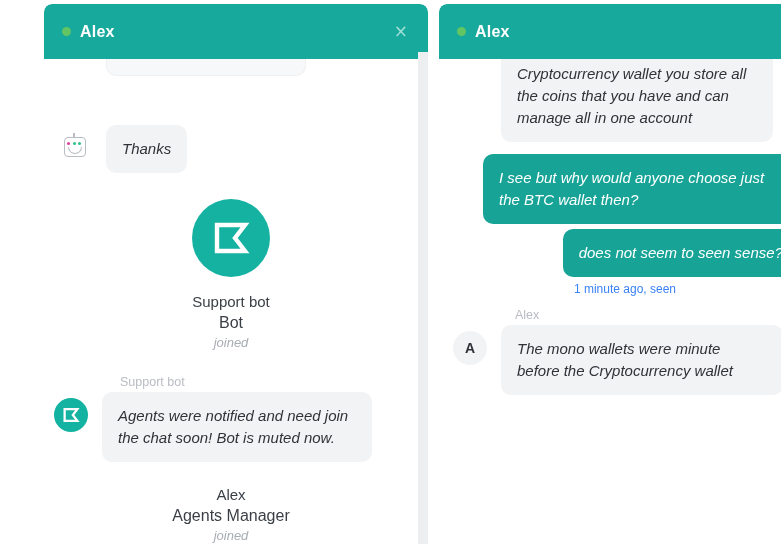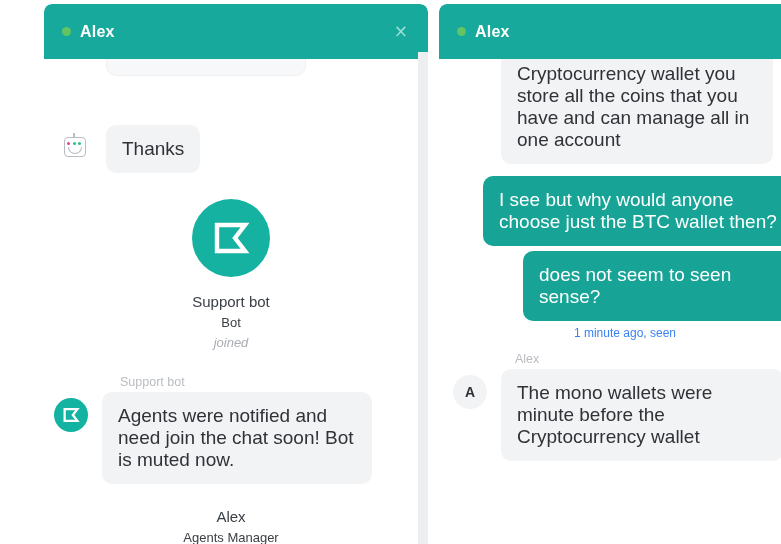--- a/index.html
+++ b/index.html
@@ -144,25 +144,26 @@
     border-left: 1.6px solid #b9bcc2;
     border-right: 1.6px solid #b9bcc2;
     border-radius: 0 0 9px 9px;
   }
 
   
   .bubble {
     max-width: 276px;
     padding: 13px 16px;
     border-radius: 10px;
-    font-size: 19px;
+    font-size: 15px;
     line-height: 22px;
     color: #2f3337;
     background: #f2f3f5;
     word-wrap: break-word;
+    font-style: italic;
   }
   .bubble.out {
     background: #17a497;
     color: #ffffff;
   }
   .bubble.clipped-top {
     border-top-left-radius: 0;
     border-top-right-radius: 0;
   }
 
@@ -193,21 +194,21 @@
     display: flex;
     align-items: center;
     justify-content: center;
   }
   .join-name {
     font-size: 15px;
     color: #3a3f45;
     line-height: 21px;
   }
   .join-role {
-    font-size: 13px;
+    font-size: 16px;
     color: #3a3f45;
     line-height: 21px;
   }
   .join-action {
     font-size: 13px;
     color: #a9adb3;
     font-style: italic;
     line-height: 20px;
   }
 

